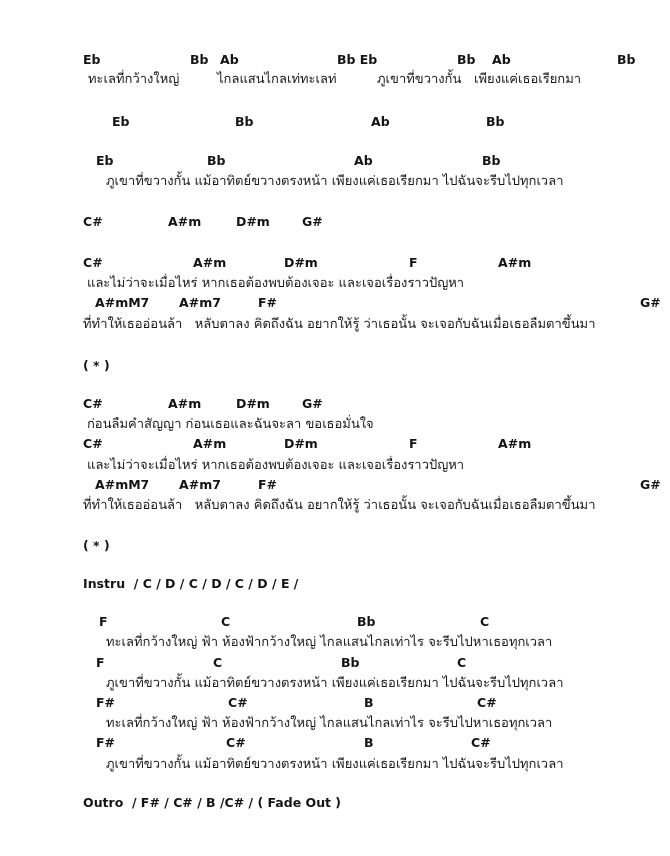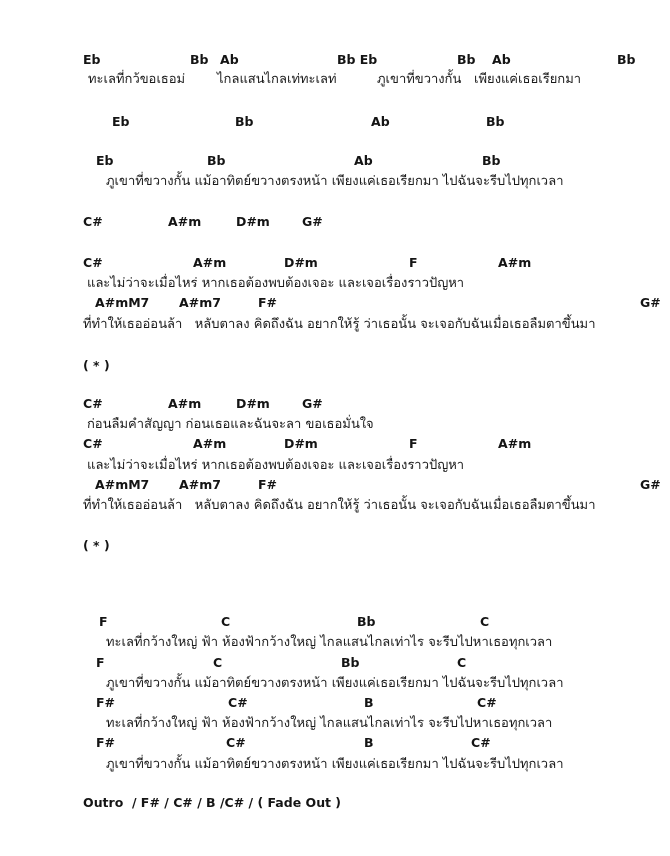--- a/index.html
+++ b/index.html
@@ -14,21 +14,21 @@
 <body>
 
 <div class="page" id="page">
     <div class="chord" style="left: 42px; top: 53px;">Eb</div>
     <div class="chord" style="left: 149px; top: 53px;">Bb</div>
     <div class="chord" style="left: 179px; top: 53px;">Ab</div>
     <div class="chord" style="left: 296px; top: 53px;">Bb Eb</div>
     <div class="chord" style="left: 416px; top: 53px;">Bb</div>
     <div class="chord" style="left: 451px; top: 53px;">Ab</div>
     <div class="chord" style="left: 576px; top: 53px;">Bb</div>
-    <div class="lyric" style="left: 47px; top: 71px;">ทะเลที่กว้ขอเธอม่</div>
+    <div class="lyric" style="left: 47px; top: 71px;">ทะเลที่กว้างใหญ่</div>
     <div class="lyric" style="left: 176px; top: 71px;">ไกลแสนไกลเท่ทะเลท่</div>
     <div class="lyric" style="left: 336px; top: 71px;">ภูเขาที่ขวางกั้น</div>
     <div class="lyric" style="left: 433px; top: 71px;">เพียงแค่เธอเรียกมา</div>
     <div class="chord" style="left: 71px; top: 115px;">Eb</div>
     <div class="chord" style="left: 194px; top: 115px;">Bb</div>
     <div class="chord" style="left: 330px; top: 115px;">Ab</div>
     <div class="chord" style="left: 445px; top: 115px;">Bb</div>
     <div class="chord" style="left: 55px; top: 154px;">Eb</div>
     <div class="chord" style="left: 166px; top: 154px;">Bb</div>
     <div class="chord" style="left: 313px; top: 154px;">Ab</div>
@@ -80,14 +80,15 @@
     <div class="chord" style="left: 323px; top: 696px;">B</div>
     <div class="chord" style="left: 436px; top: 696px;">C#</div>
     <div class="lyric" style="left: 65px; top: 715px;">ทะเลที่กว้างใหญ่ ฟ้า ห้องฟ้ากว้างใหญ่ ไกลแสนไกลเท่าไร จะรีบไปหาเธอทุกเวลา</div>
     <div class="chord" style="left: 55px; top: 736px;">F#</div>
     <div class="chord" style="left: 185px; top: 736px;">C#</div>
     <div class="chord" style="left: 323px; top: 736px;">B</div>
     <div class="chord" style="left: 430px; top: 736px;">C#</div>
     <div class="lyric" style="left: 65px; top: 756px;">ภูเขาที่ขวางกั้น แม้อาทิตย์ขวางตรงหน้า เพียงแค่เธอเรียกมา ไปฉันจะรีบไปทุกเวลา</div>
     <div class="label" style="left: 42px; top: 359px;">( * )</div>
     <div class="label" style="left: 42px; top: 539px;">( * )</div>
+    <div class="label" style="left: 42px; top: 577px;">Instru  / C / D / C / D / C / D / E /</div>
     <div class="label" style="left: 42px; top: 796px;">Outro  / F# / C# / B /C# / ( Fade Out )</div>
   </div>
 
 </body></html>

